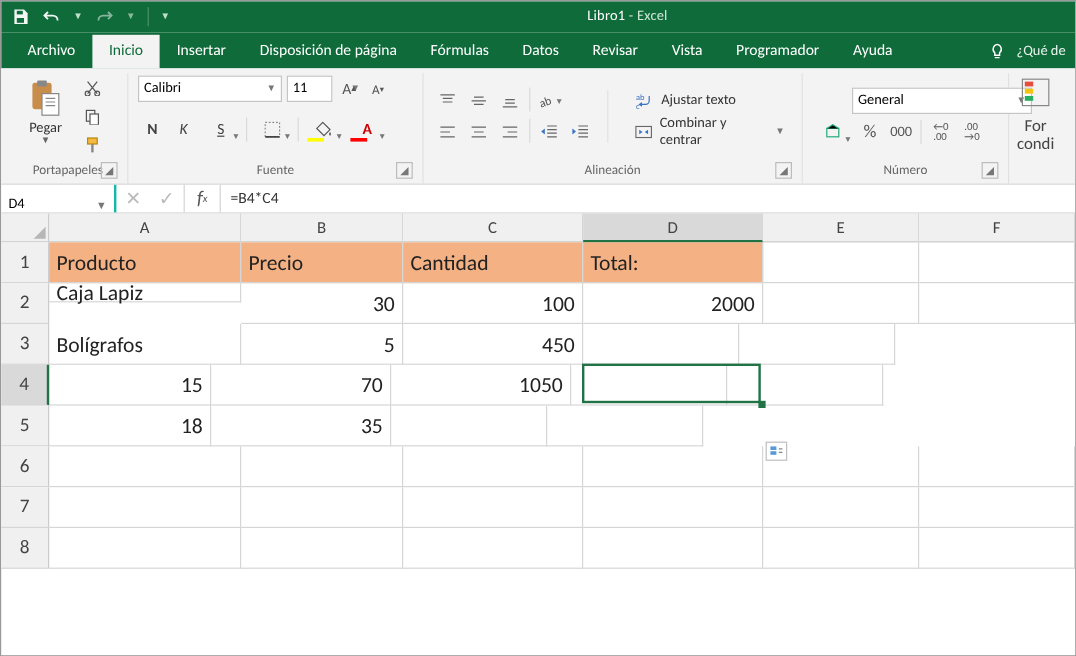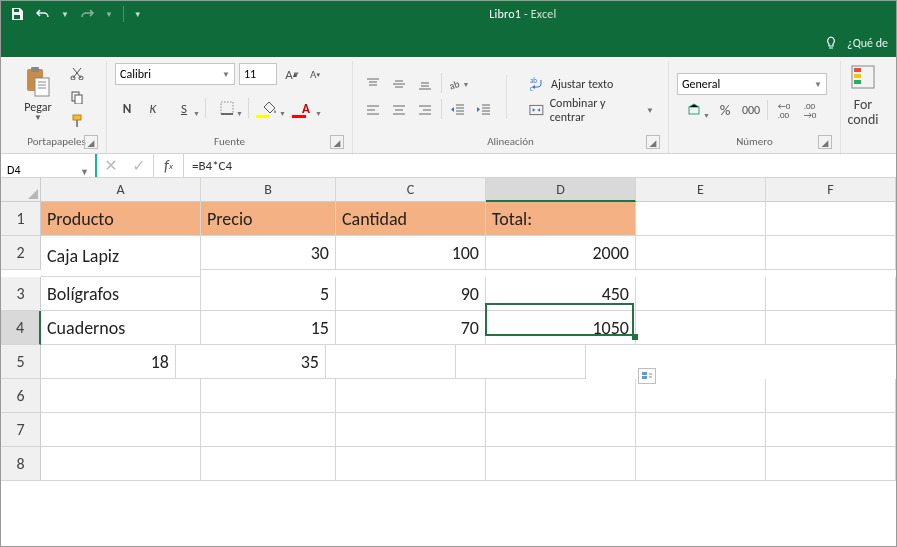--- a/index.html
+++ b/index.html
@@ -51,21 +51,21 @@
   .align-grid { display:flex; flex-direction:column; gap:4px; }
   .align-row { display:flex; gap:2px; }
   .al-btn { width:24px; height:22px; display:flex; align-items:center; justify-content:center; cursor:pointer; }
   .wrap-col { display:flex; flex-direction:column; gap:4px; margin-left:6px; }
   .wrap-btn { height:22px; display:flex; align-items:center; gap:6px; padding:0 6px; cursor:pointer; font-size:12px; color:#333; }
   .wrap-btn .dd { font-size:8px; color:#777; margin-left:4px; }
 
   
   .num-col { display:flex; flex-direction:column; gap:4px; }
   .num-row { display:flex; gap:2px; align-items:center; }
-  .combo.numfmt { width:150px; justify-content:space-between; }
+  .combo.numfmt { width:150px; justify-content:space-between;margin-left:33px; }
 
   
   .namebar { height:24px; border-bottom:1px solid #d4d4d4; display:flex; align-items:stretch; background:#fff; }
   .namebox { width:96px; border-right:2px solid #14b8a6; display:flex; align-items:flex-end; padding:0 6px; font-size:12px; }
   .namebox .dd { margin-left:auto; color:#777; font-size:9px; }
   .fx-btns { display:flex; align-items:center; border-right:1px solid #d4d4d4; }
   .fx-btn { width:28px; display:flex; align-items:center; justify-content:center; color:#777; cursor:pointer; }
   .fx-lbl { width:30px; display:flex; align-items:center; justify-content:center; font-style:italic; color:#555; border-right:1px solid #d4d4d4; }
   .formula-input { flex:1; display:flex; align-items:center; padding:0 8px; font-size:13px; color:#333; }
 
@@ -117,20 +117,32 @@
     <span style="color:#bfe0cb;font-size:8px;">▼</span>
   </div>
   <div class="title-text">
     <span>Libro1</span>
     <span class="dim"> - </span>
     <span class="dim">Excel</span>
   </div>
 </div>
 
 <div class="tabs-row">
+  <div id="tabs-holder" style="display: flex;">
+      <div class="tab">Archivo</div>
+      <div class="tab active">Inicio</div>
+      <div class="tab">Insertar</div>
+      <div class="tab">Disposición de página</div>
+      <div class="tab">Fórmulas</div>
+      <div class="tab">Datos</div>
+      <div class="tab">Revisar</div>
+      <div class="tab">Vista</div>
+      <div class="tab">Programador</div>
+      <div class="tab">Ayuda</div>
+    </div>
   <div class="tabs-right">
     <div class="bulb">
       <svg width="14" height="14" viewBox="0 0 14 14">
           <path fill="none" stroke="#fff" stroke-width="1.2" d="M7 1a4 4 0 0 1 2 7v2H5V8a4 4 0 0 1 2-7zM5 12h4"></path>
         </svg>
     </div>
     <span style="color:#e8f3ec;font-size:12px;">¿Qué de</span>
   </div>
 </div>
 
@@ -391,39 +403,37 @@
         <div class="row-h" style="height: 34px;">1</div>
         <div class="cell hdr" style="width: 160px; height: 34px;">Producto</div>
         <div class="cell hdr" style="width: 135px; height: 34px;">Precio</div>
         <div class="cell hdr" style="width: 150px; height: 34px;">Cantidad</div>
         <div class="cell hdr" style="width: 150px; height: 34px;">Total:</div>
         <div class="cell " style="width: 130px; height: 34px;"></div>
         <div class="cell " style="width: 130px; height: 34px;"></div>
       </div>
       <div class="grow">
         <div class="row-h" style="height: 34px;">2</div>
-        <div class="cell " style="width: 160px; height: 41px;">Caja Lapiz</div>
+        <div class="cell " style="width: 160px; height: 16px;">Caja Lapiz</div>
         <div class="cell rt" style="width: 135px; height: 34px;">30</div>
         <div class="cell rt" style="width: 150px; height: 34px;">100</div>
         <div class="cell rt" style="width: 150px; height: 34px;">2000</div>
         <div class="cell " style="width: 130px; height: 34px;"></div>
         <div class="cell " style="width: 130px; height: 34px;"></div>
       </div>
       <div class="grow">
         <div class="row-h" style="height: 34px;">3</div>
         <div class="cell " style="width: 160px; height: 34px;">Bolígrafos</div>
         <div class="cell rt" style="width: 135px; height: 34px;">5</div>
-        <div class="cell rt" style="width: 150px; height: 34px;">90</div>
         <div class="cell rt" style="width: 150px; height: 34px;">450</div>
         <div class="cell " style="width: 130px; height: 34px;"></div>
         <div class="cell " style="width: 130px; height: 34px;"></div>
       </div>
       <div class="grow">
         <div class="row-h sel" style="height: 34px;">4</div>
-        <div class="cell " style="width: 160px; height: 34px;">Cuadernos</div>
         <div class="cell rt" style="width: 135px; height: 34px;">15</div>
         <div class="cell rt" style="width: 150px; height: 34px;">70</div>
         <div class="cell rt" style="width: 150px; height: 34px;">1050</div>
         <div class="cell " style="width: 130px; height: 34px;"></div>
         <div class="cell " style="width: 130px; height: 34px;"></div>
       </div>
       <div class="grow">
         <div class="row-h" style="height: 34px;">5</div>
         <div class="cell rt" style="width: 135px; height: 34px;">18</div>
         <div class="cell rt" style="width: 150px; height: 34px;">35</div>

